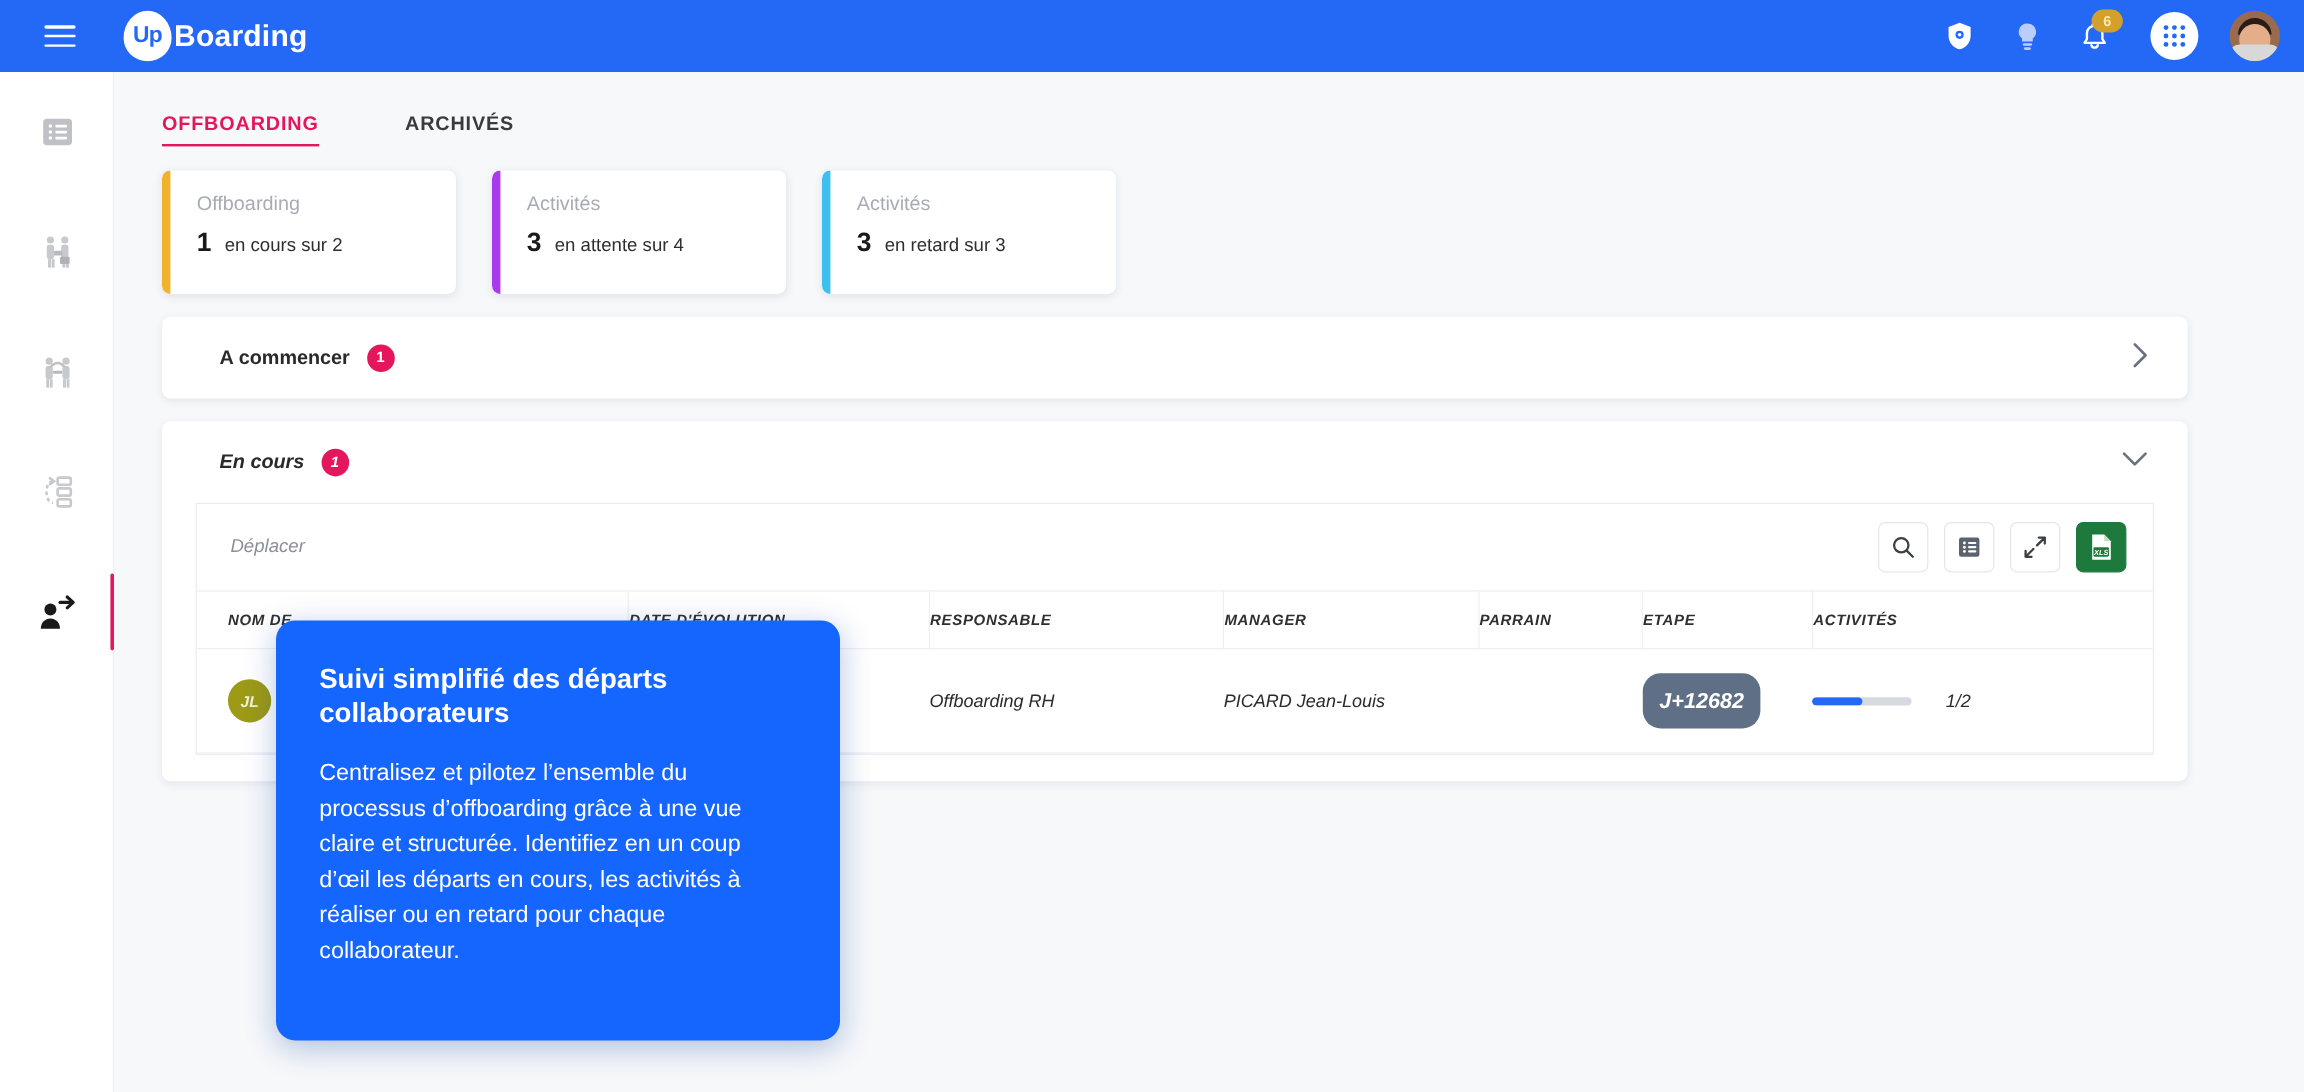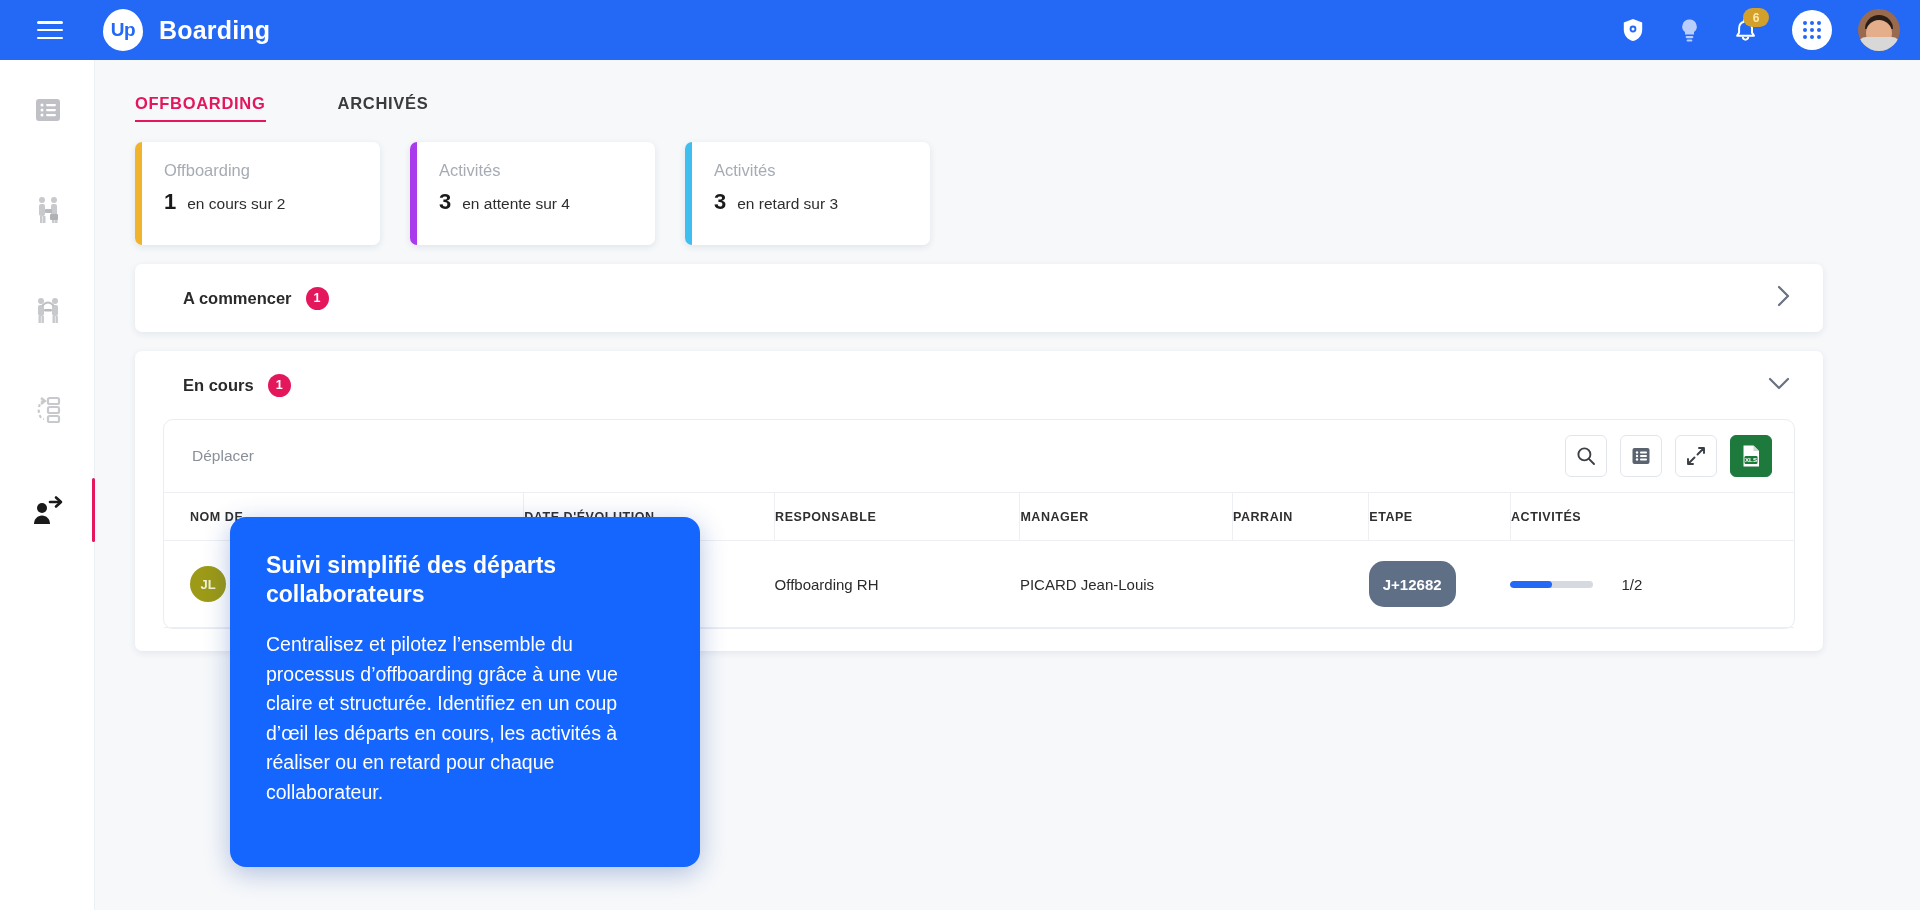--- a/index.html
+++ b/index.html
@@ -17,21 +17,21 @@
     background: #2468F6;
     display: flex; align-items: center;
     z-index: 60;
   }
   .burger {
     width: 26px; height: 18px; margin-left: 37px;
     display: flex; flex-direction: column; justify-content: space-between;
     cursor: pointer;
   }
   .burger span { display: block; height: 2.5px; background: #ffffff; border-radius: 2px; }
-  .brand-wrap { display: flex; align-items: center; margin-left: 40px; gap: 16px; }
+  .brand-wrap { display: flex; align-items: center; margin-left: 40px; gap: 2px; }
   .logo-up {
     width: 40px; height: 42px; background: #ffffff;
     border-radius: 50% 50% 50% 50% / 54% 54% 46% 46%;
     display: flex; align-items: center; justify-content: center;
   }
   .logo-up span {
     color: #2468F6; font-size: 19px; font-weight: bold; letter-spacing: -0.5px;
   }
   .brand-title { color: #ffffff; font-size: 25px; font-weight: bold; letter-spacing: 0.2px; }
 
@@ -131,23 +131,23 @@
   }
   .acc-title { font-size: 16.5px; font-weight: bold; color: #2A2A2A; }
   .acc-badge {
     margin-left: 14px; min-width: 23px; height: 23px; padding: 0 6px;
     background: #E4175C; border-radius: 12px; color: #ffffff;
     font-size: 12.5px; font-weight: bold;
     display: flex; align-items: center; justify-content: center;
   }
   .acc-chev { margin-left: auto; color: #6A7280; }
 
-  .accordion.expanded { padding-bottom: 22px; }
+  .accordion.expanded { padding-bottom: 22px; font-style: italic; }
   .acc-inner {
-    margin: 0 28px; border: 1px solid #E9ECF1; border-radius: 10px;
+    margin: 0 28px; border: 1px solid #E9ECF1; border-radius: 0;
     background: #ffffff;
   }
   .inner-toolbar {
     height: 72px; display: flex; align-items: center; padding: 0 22px 0 28px;
   }
   .move-label { font-size: 15.5px; color: #8A9099; }
   .tool-btns { margin-left: auto; display: flex; gap: 13px; }
   .tbtn {
     width: 42px; height: 42px; border: 1px solid #E2E6EC; border-radius: 6px;
     background: #ffffff; display: flex; align-items: center; justify-content: center;
@@ -174,21 +174,21 @@
   .cell-person { display: flex; align-items: center; gap: 15px; }
   .ava-jl {
     width: 36px; height: 36px; border-radius: 50%; background: #9C9A16;
     color: #F1F1D6; font-size: 13px; font-weight: bold;
     display: flex; align-items: center; justify-content: center; flex: none;
   }
   .person-name { font-size: 15px; color: #2B2B2B; }
   .etape-pill {
     display: inline-flex; align-items: center; justify-content: center;
     min-width: 84px; height: 46px; padding: 16px 14px; border-radius: 15px;
-    background: #5E6F86; color: #ffffff; font-size: 15px; font-weight: bold;
+    background: #5E6F86; color: #ffffff; font-size: 18px; font-weight: bold;
   }
   .act-cell { display: flex; align-items: center; gap: 28px; }
   .bar-track { width: 83px; height: 7px; background: #D6DAE0; border-radius: 4px; overflow: hidden; }
   .bar-fill { height: 7px; background: #2468F6; border-radius: 4px; }
   .act-count { font-size: 15px; color: #2B2B2B; }
 
   
   .tip {
     position: absolute; left: 230px; top: 517px;
     width: 470px; height: 350px;

